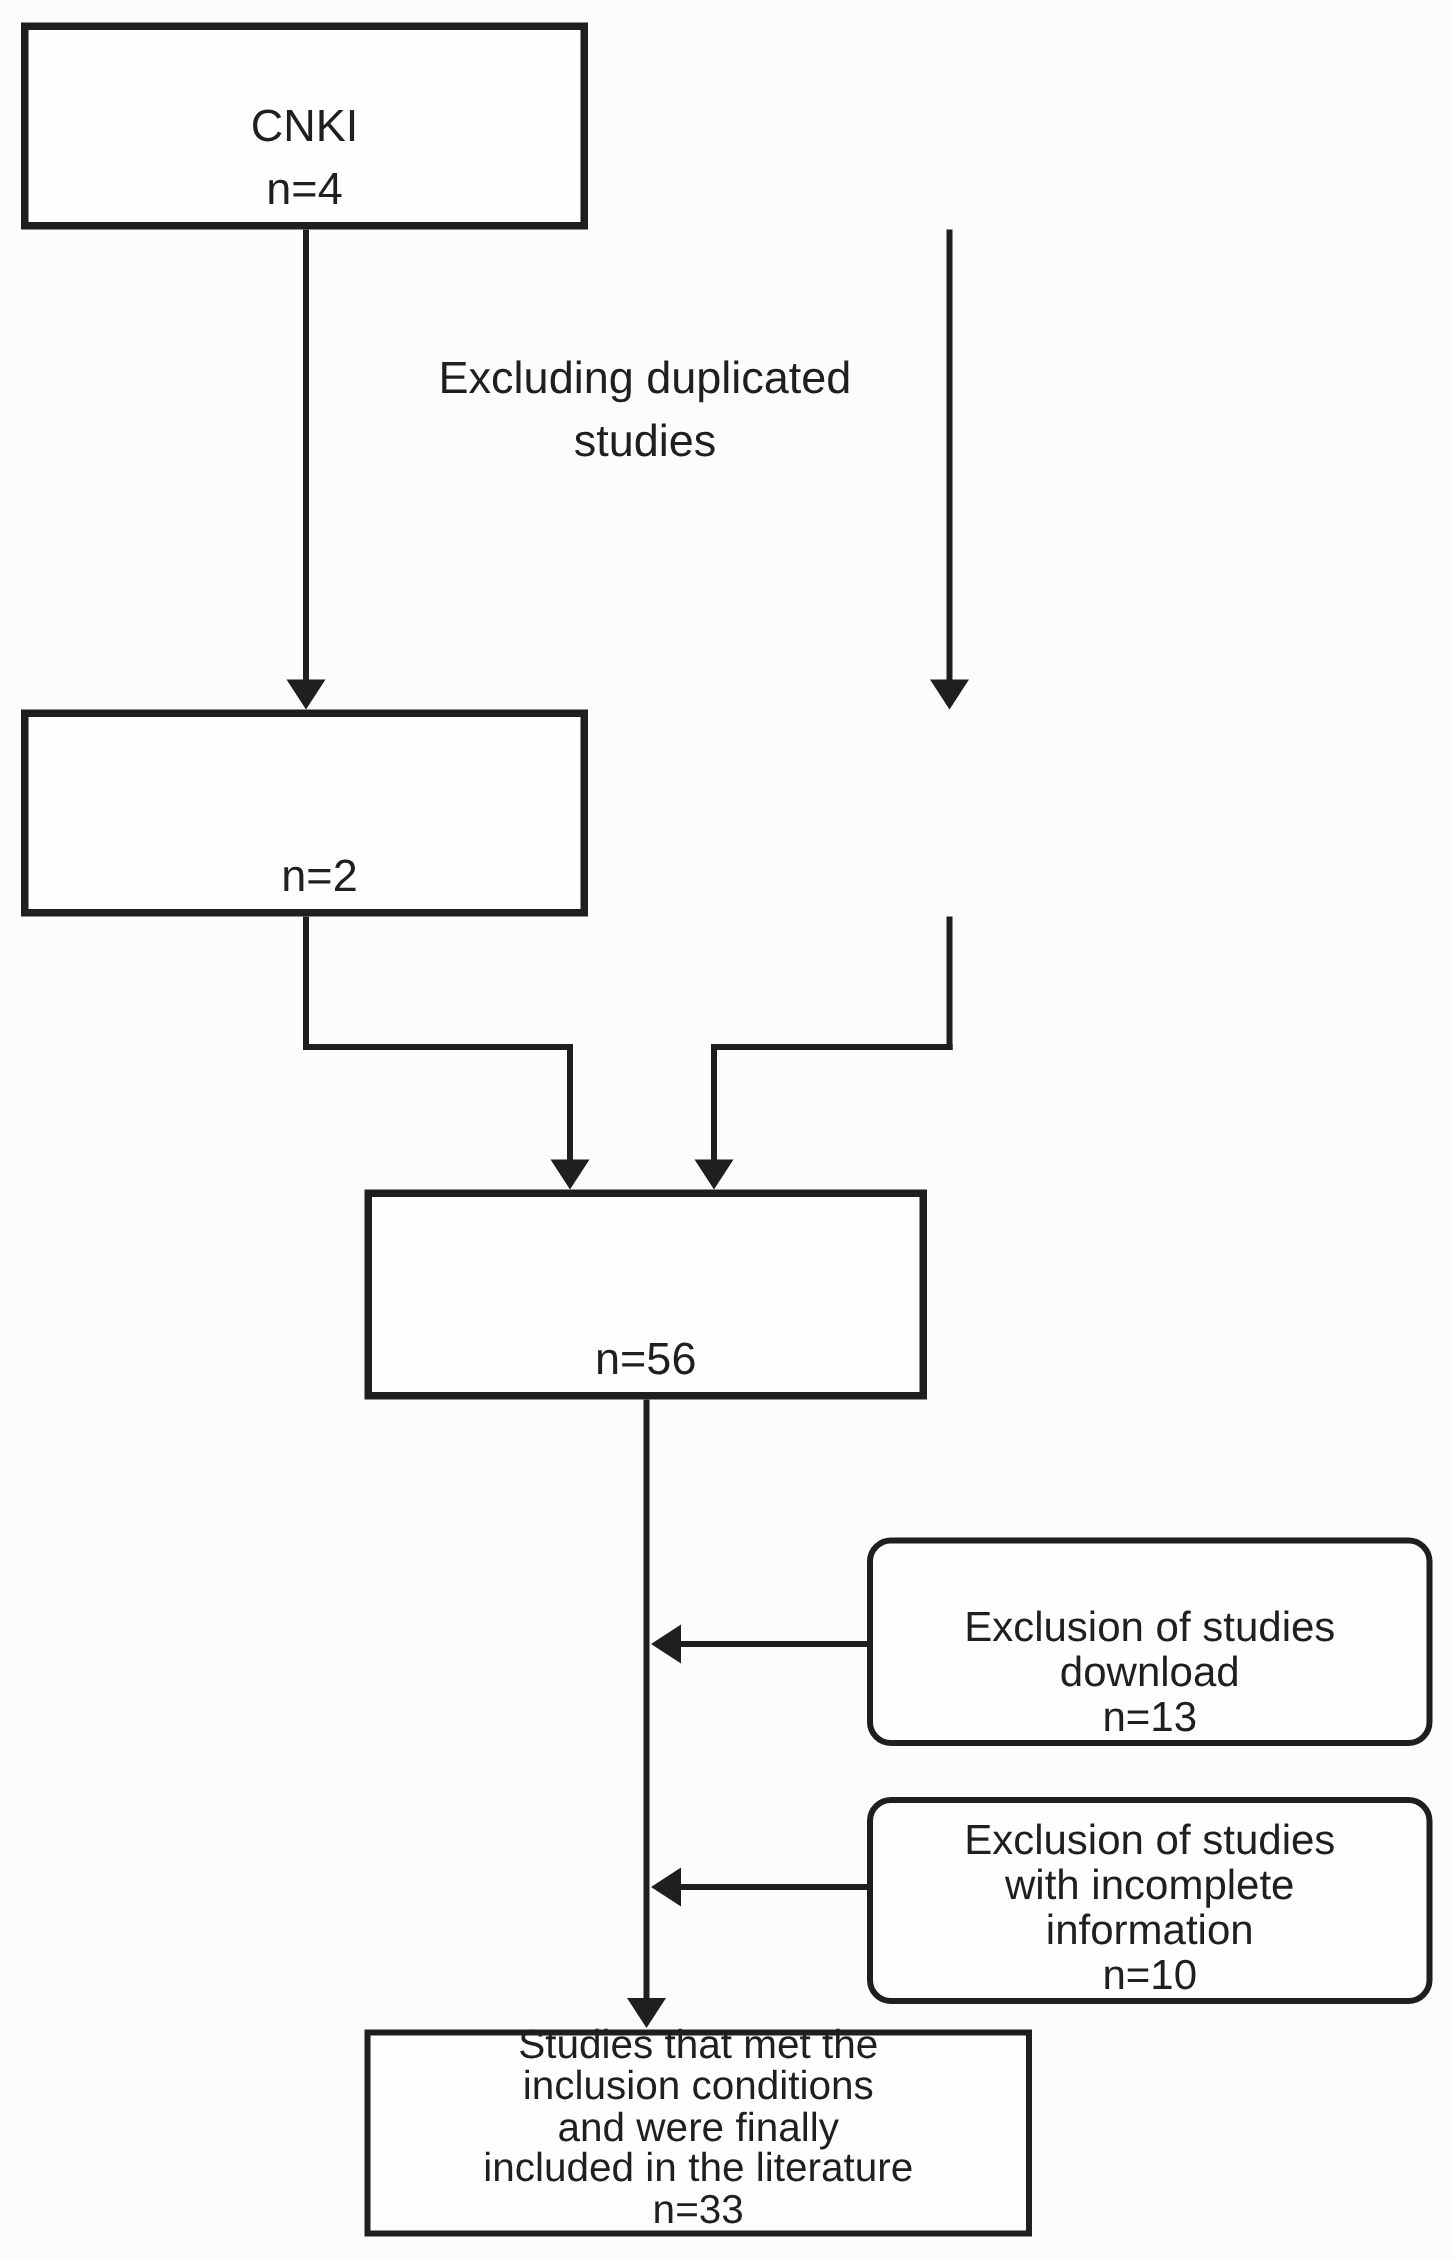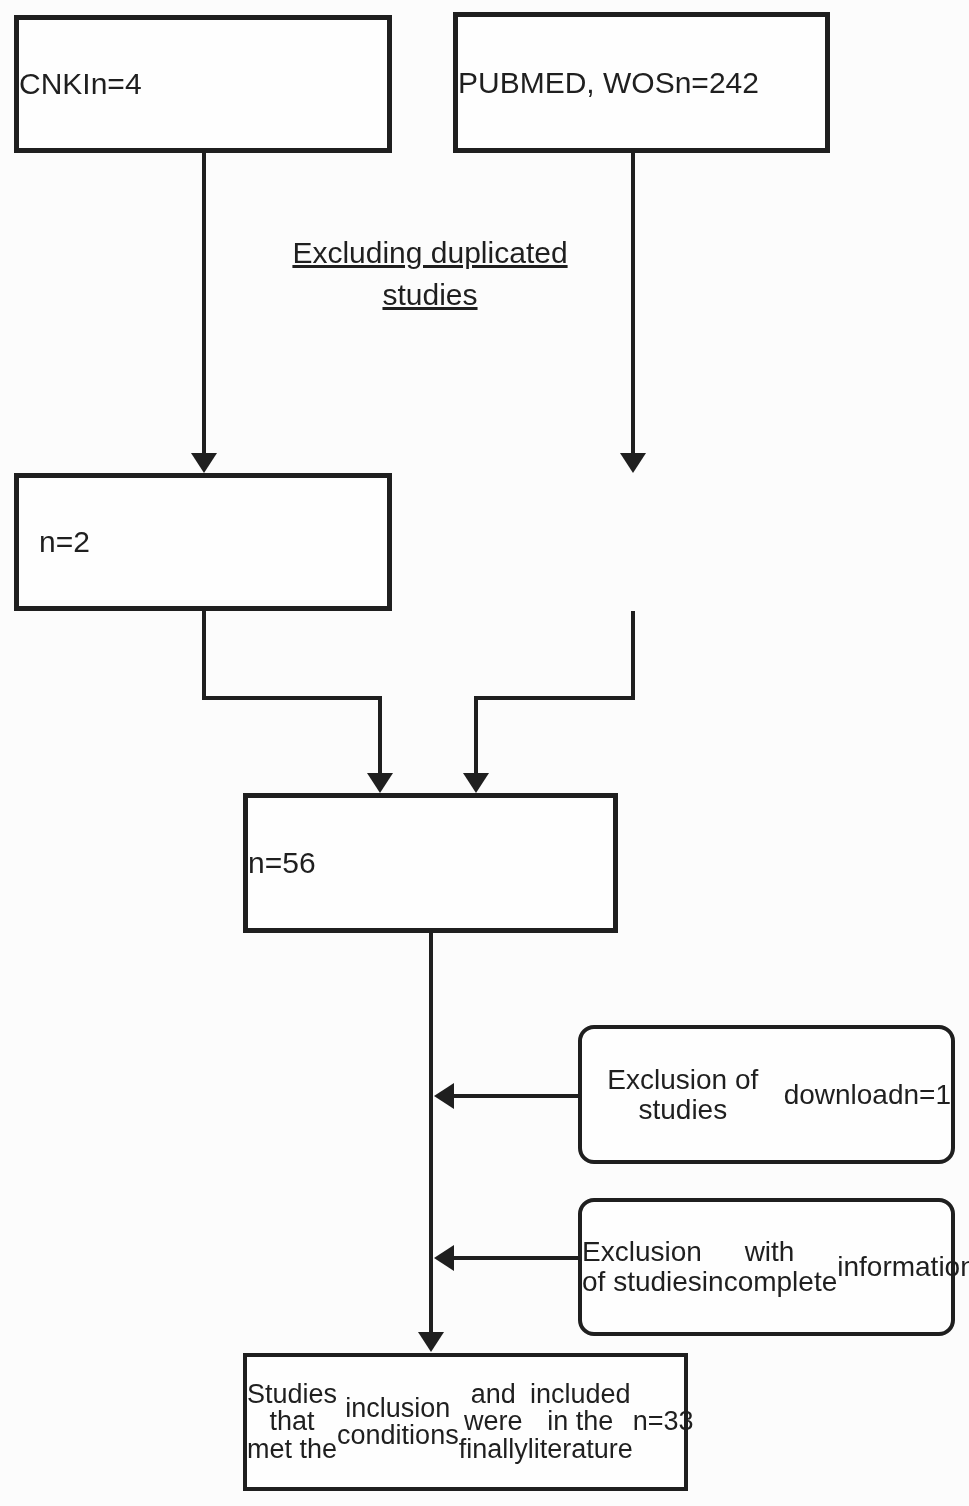--- a/index.html
+++ b/index.html
@@ -16,23 +16,23 @@
     font-family:"Liberation Sans", sans-serif;
     color:var(--line);
     overflow:hidden;
   }
   .box{
     position:absolute;
     box-sizing:border-box;
     border:5px solid var(--line);
     background:var(--boxfill);
     display:flex;
-    flex-direction:row;
+    flex-direction:column;
     align-items:center;
-    justify-content:flex-start;
+    justify-content:flex-end;
     text-align:center;
   }
   .box.thin{border-width:4px;}
   .f30{font-size:30px;line-height:42px;}
   .f28{font-size:28px;line-height:30px;border-radius:16px;}
   .f27{font-size:27px;line-height:27.5px;}
   .vline,.hline{position:absolute;background:var(--line);}
   .arr-down{
     position:absolute;width:0;height:0;
     border-left:13px solid transparent;
@@ -41,37 +41,32 @@
   }
   .arr-left{
     position:absolute;width:0;height:0;
     border-top:13px solid transparent;
     border-bottom:13px solid transparent;
     border-right:20px solid var(--line);
   }
   .label{
     position:absolute;
     text-align:center;
-    text-decoration:underline;
   }
 </style>
 </head>
 <body>
 
 <div class="canvas">
 
   <div class="box f30" style="left:14px;top:15px;width:378px;height:138px;">
     <span>CNKI</span>
     <span>n=4</span>
   </div>
 
-  <div class="box f30" style="left:453px;top:12px;width:377px;height:141px;">
-    <span>PUBMED, WOS</span>
-    <span>n=242</span>
-  </div>
 
   <div class="vline" style="left:202px;top:153px;width:4px;height:302px;"></div>
   <div class="arr-down" style="left:191px;top:453px;"></div>
 
   <div class="vline" style="left:631px;top:153px;width:4px;height:302px;"></div>
   <div class="arr-down" style="left:620px;top:453px;"></div>
 
   <div class="label f30" style="left:180px;top:232px;width:500px;">
     <div>Excluding duplicated</div>
     <div>studies</div>
@@ -95,21 +90,21 @@
   <div class="box f30" style="left:243px;top:793px;width:375px;height:140px;">
     <span>n=56</span>
   </div>
 
   <div class="vline" style="left:429px;top:933px;width:4px;height:399px;"></div>
   <div class="arr-down" style="left:418px;top:1332px;"></div>
 
   <div class="box thin f28" style="left:578px;top:1025px;width:377px;height:139px;">
     <span>Exclusion of studies</span>
     <span>download</span>
-    <span>n=1</span>
+    <span>n=13</span>
   </div>
   <div class="hline" style="left:452px;top:1094px;width:126px;height:4px;"></div>
   <div class="arr-left" style="left:434px;top:1083px;"></div>
 
   <div class="box thin f28" style="left:578px;top:1198px;width:377px;height:138px;">
     <span>Exclusion of studies</span>
     <span>with incomplete</span>
     <span>information</span>
     <span>n=10</span>
   </div>

